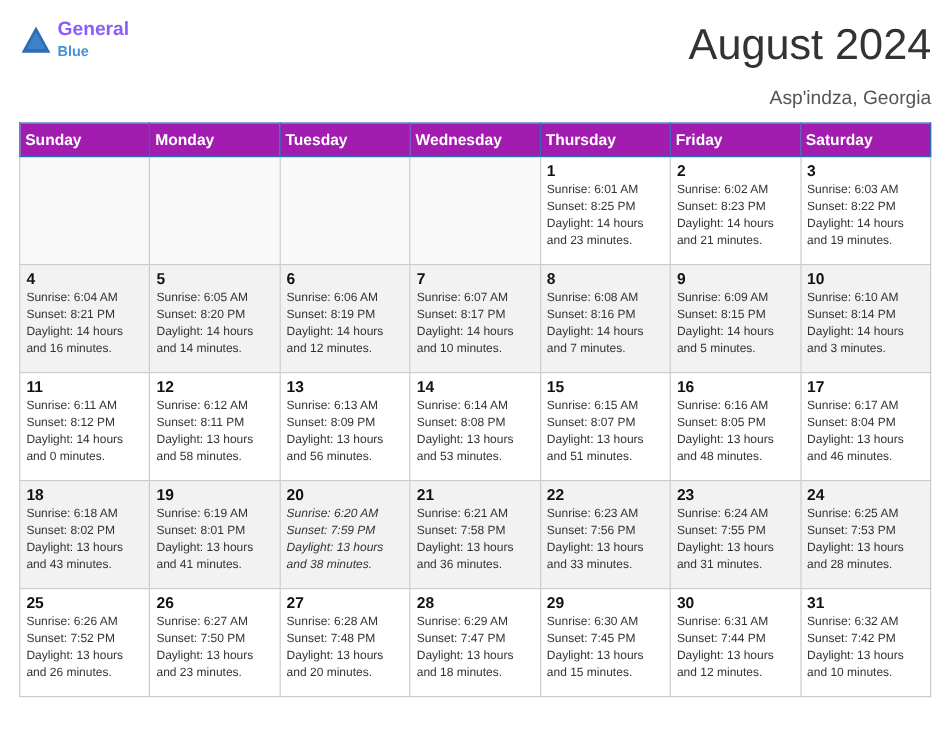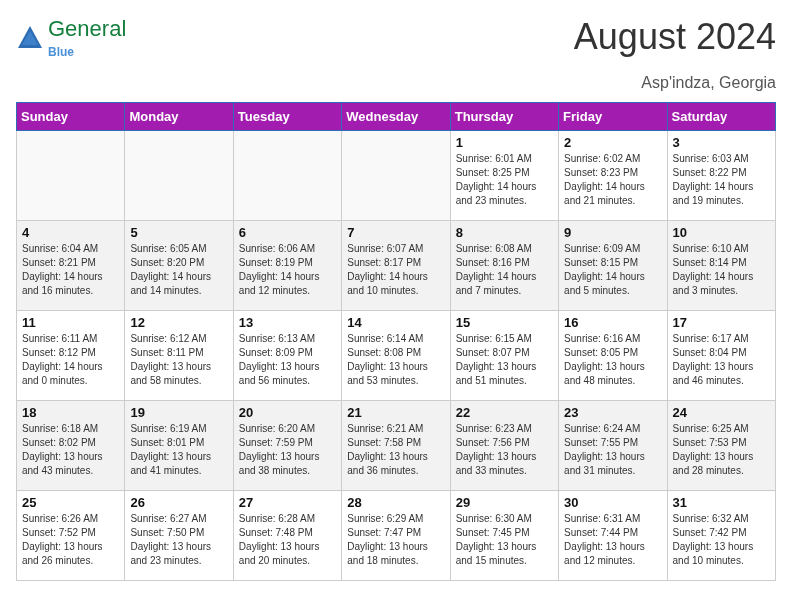--- a/index.html
+++ b/index.html
@@ -15,23 +15,23 @@
       justify-content: space-between;
       align-items: flex-start;
       margin-bottom: 10px;
     }
     .logo {
       display: flex;
       align-items: center;
       gap: 4px;
     }
     .logo-text {
-      font-size: 22px;
-      font-weight: normal;
-      color: #15803d;
+      font-size: 16px;
+      font-weight: bold;
+      color: #8b5cf6;
     }
     .logo-icon {
       width: 28px;
       height: 28px;
     }
     .title-block {
       text-align: right;
     }
     .month-year {
       font-size: 36px;
@@ -260,21 +260,21 @@
         </td>
         <td>
           <span class="day-number">19</span>
           <div class="cell-text" style="white-space: pre-line;">Sunrise: 6:19 AM
 Sunset: 8:01 PM
 Daylight: 13 hours
 and 41 minutes.</div>
         </td>
         <td>
           <span class="day-number">20</span>
-          <div class="cell-text" style="white-space: pre-line;">Sunrise: 6:20 AM
+          <div class="cell-text" style="white-space: pre-line; font-style: italic;">Sunrise: 6:20 AM
 Sunset: 7:59 PM
 Daylight: 13 hours
 and 38 minutes.</div>
         </td>
         <td>
           <span class="day-number">21</span>
           <div class="cell-text" style="white-space: pre-line;">Sunrise: 6:21 AM
 Sunset: 7:58 PM
 Daylight: 13 hours
 and 36 minutes.</div>

